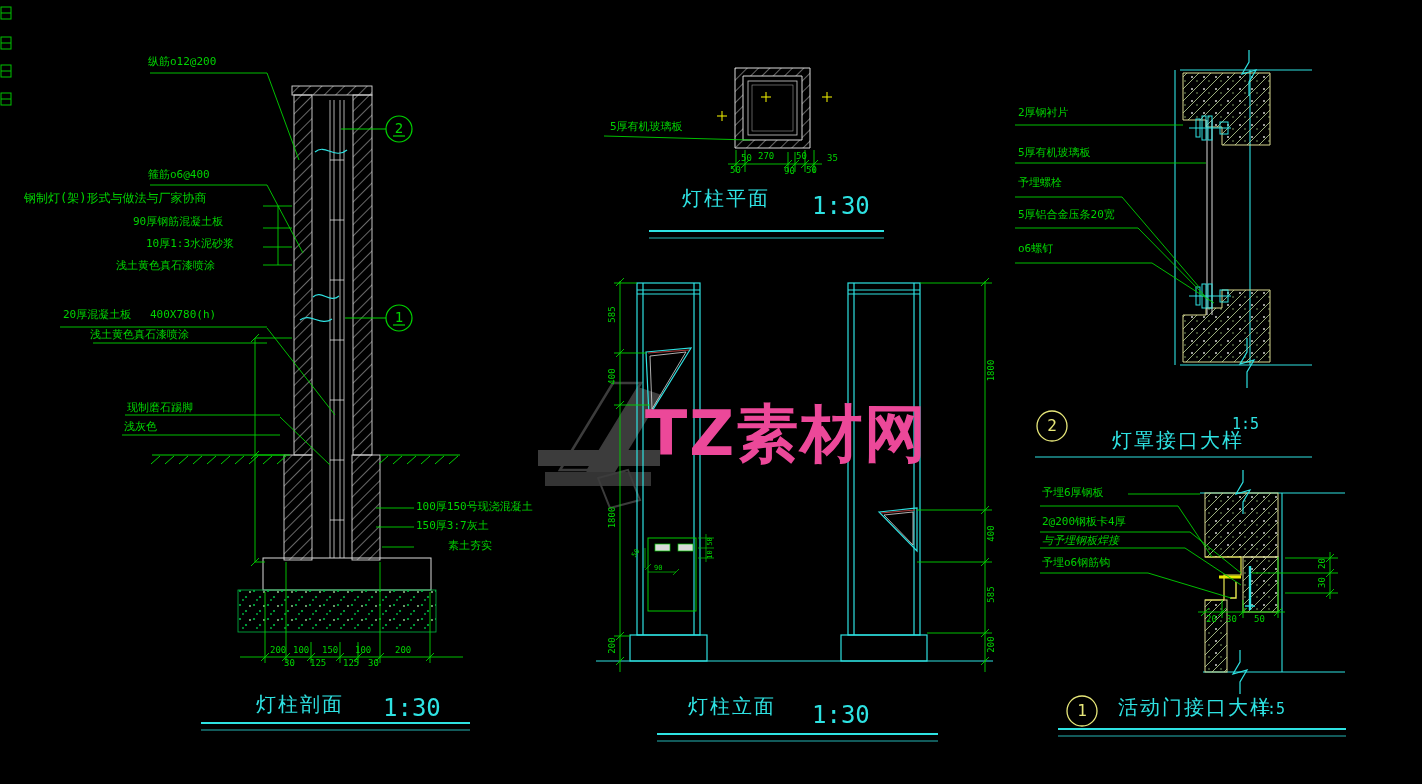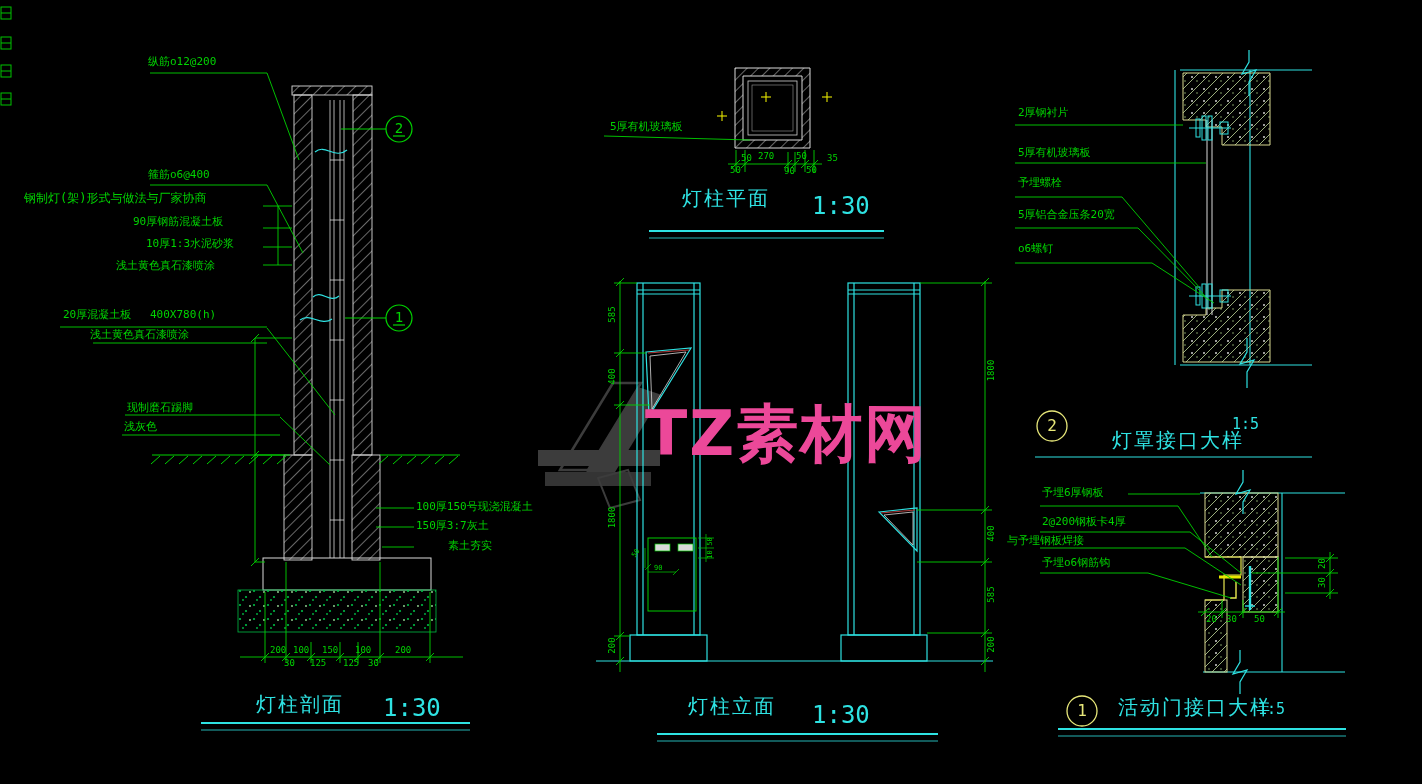--- a/index.html
+++ b/index.html
@@ -451,21 +451,21 @@
   <span class="lbl" style="left:1018px;top:147px;">5厚有机玻璃板</span>
   <span class="lbl" style="left:1018px;top:177px;">予埋螺栓</span>
   <span class="lbl" style="left:1018px;top:209px;">5厚铝合金压条20宽</span>
   <span class="lbl" style="left:1018px;top:243px;">o6螺钉</span>
   <span class="ynum" style="left:1044px;top:418px;">2</span>
   <span class="ttl" style="left:1112px;top:431px;">灯罩接口大样</span>
   <span class="scale s16" style="left:1232px;top:414px;">1:5</span>
 
   <span class="lbl" style="left:1042px;top:487px;">予埋6厚钢板</span>
   <span class="lbl" style="left:1042px;top:516px;">2@200钢板卡4厚</span>
-  <span class="lbl" style="left:1007px;top:535px;">与予埋钢板焊接</span>
+  <span class="lbl" style="left:1042px;top:535px;font-style:italic;">与予埋钢板焊接</span>
   <span class="lbl" style="left:1042px;top:557px;">予埋o6钢筋钩</span>
   <span class="num" style="left:1206px;top:615px;">20</span>
   <span class="num" style="left:1226px;top:615px;">30</span>
   <span class="num" style="left:1254px;top:615px;">50</span>
   <span class="vtext" style="left:1302px;top:559px;">20</span>
   <span class="vtext" style="left:1302px;top:578px;">30</span>
   <span class="ynum" style="left:1074px;top:703px;">1</span>
   <span class="ttl" style="left:1118px;top:698px;">活动门接口大样</span>
   <span class="scale s16" style="left:1258px;top:699px;">1:5</span>
 

